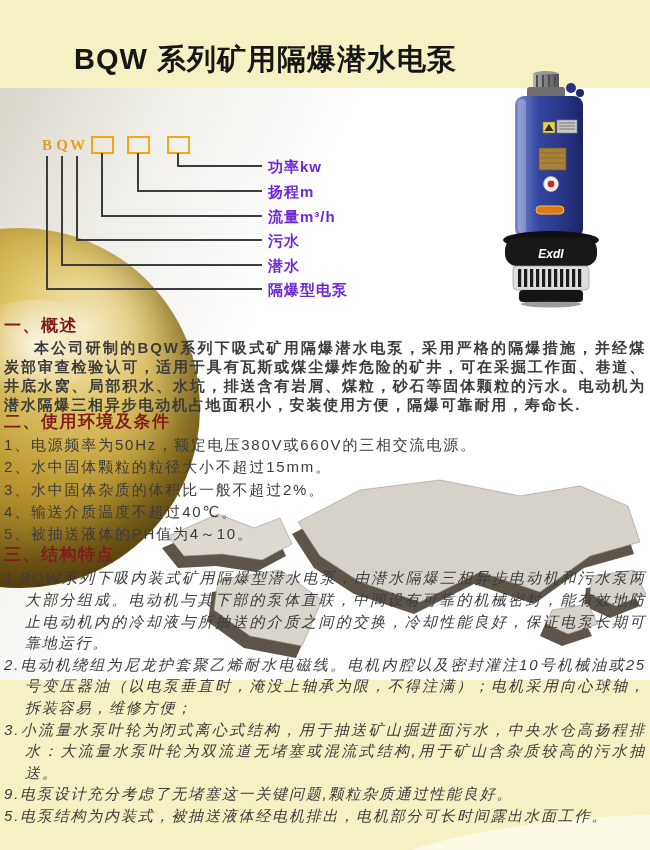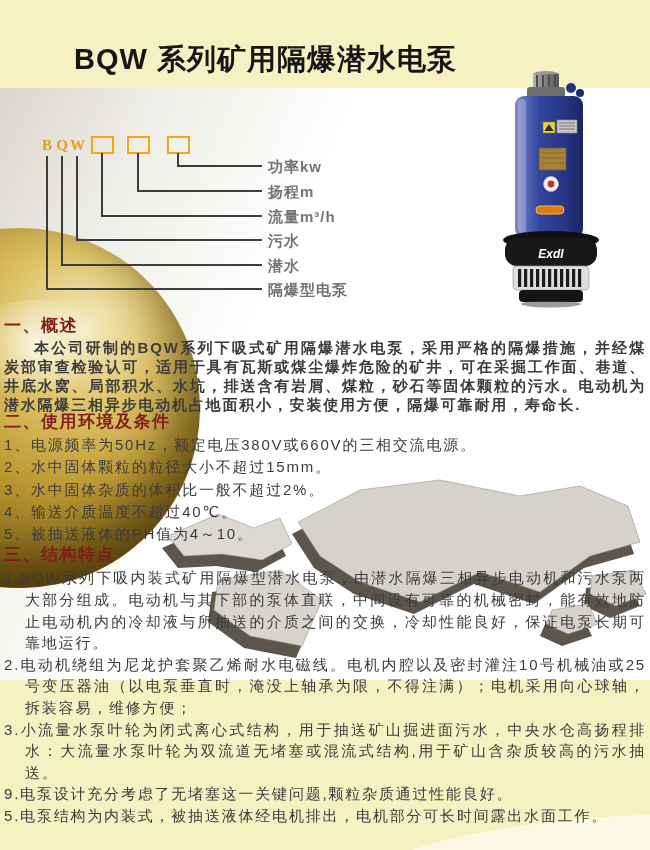--- a/index.html
+++ b/index.html
@@ -26,31 +26,31 @@
   .map{position:absolute;left:158px;top:460px;width:492px;height:220px;}
   
   .title{position:absolute;left:74px;top:40px;margin:0;font-size:29px;font-weight:900;color:#161616;
     letter-spacing:1px;white-space:nowrap;}
   
   .diagram{position:absolute;left:0;top:0;}
   .diag-lines{position:absolute;left:35px;top:130px;width:240px;height:172px;}
   .code-letter{position:absolute;top:137px;width:14px;text-align:center;
     font-family:"Liberation Serif","DejaVu Serif",serif;font-weight:bold;font-size:15px;color:#e2a01c;}
   .cl-0{left:40px;} .cl-1{left:55px;} .cl-2{left:70px;}
-  .diag-label{position:absolute;left:268px;font-size:15px;font-weight:bold;color:#737373;letter-spacing:1px;white-space:nowrap;}
+  .diag-label{position:absolute;left:268px;font-size:15px;font-weight:bold;color:#6d28d9;letter-spacing:1px;white-space:nowrap;}
   .dl-0{top:158px;} .dl-1{top:183px;} .dl-2{top:208px;} .dl-3{top:232px;} .dl-4{top:257px;} .dl-5{top:281px;}
   
   .pump{position:absolute;left:487px;top:66px;width:163px;height:242px;}
   
   .content{position:absolute;left:4px;top:314px;width:642px;color:#3c3c3c;font-size:15px;}
   .sec-h{margin:0;font-size:17px;line-height:24px;font-weight:bold;color:#7f1d1d;letter-spacing:1.5px;}
   .sec-h2{margin-top:-4px;} .sec-h3{margin-top:-2px;}
   .para{margin:0;line-height:19px;letter-spacing:1.8px;text-align:justify;text-indent:2em;font-weight:bold;}
   .cond-item{line-height:22.3px;letter-spacing:1.8px;white-space:nowrap;}
-  .feat-item{margin:0;line-height:21.6px;letter-spacing:1.8px;text-align:justify;padding-left:21px;text-indent:-21px;}
+  .feat-item{margin:0;line-height:21.6px;letter-spacing:1.8px;text-align:justify;padding-left:21px;text-indent:-21px;font-style:italic;}
 </style>
 </head>
 <body>
 
 <div class="page">
   <div class="bg-top"></div>
   <div class="bg-mid"></div>
   <div class="bg-bottom"></div>
 
   <div class="sphere"></div>

